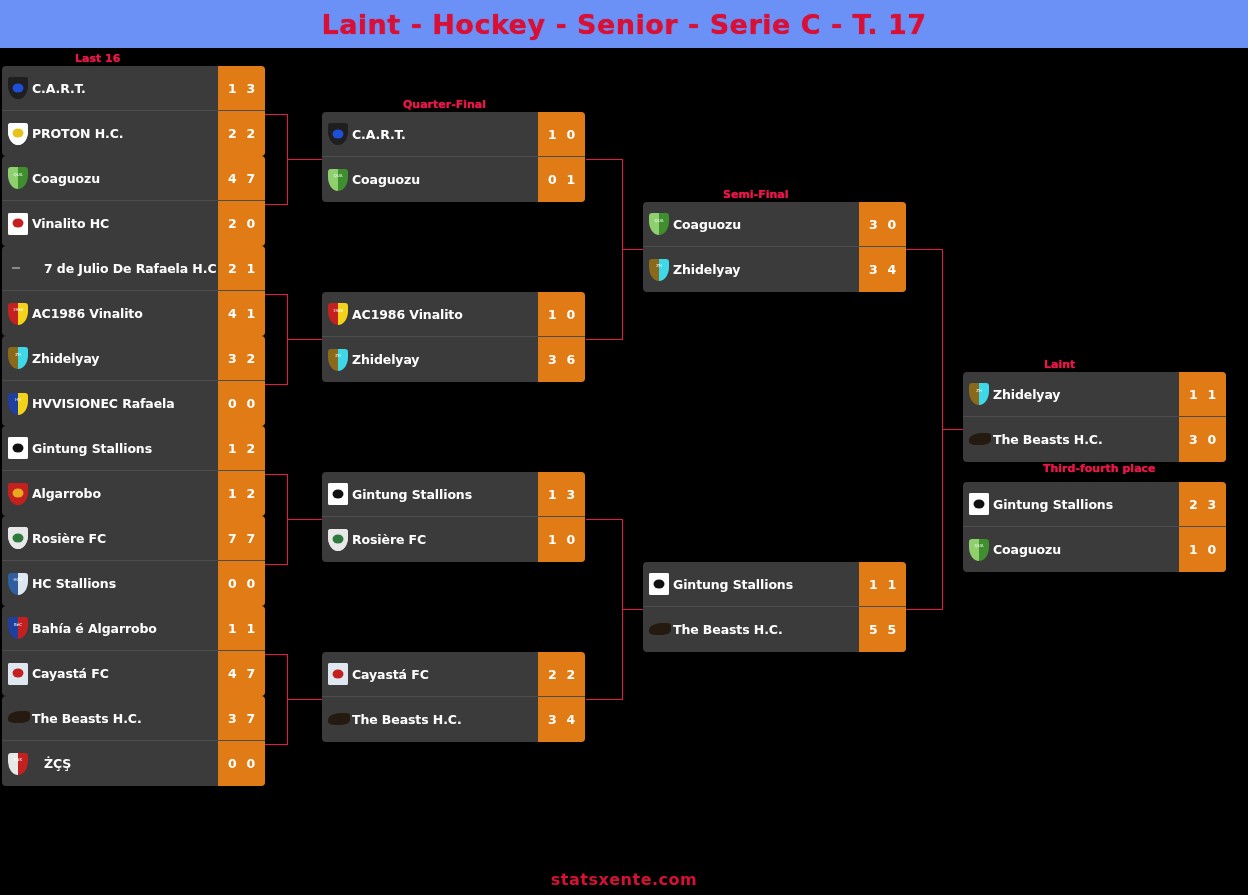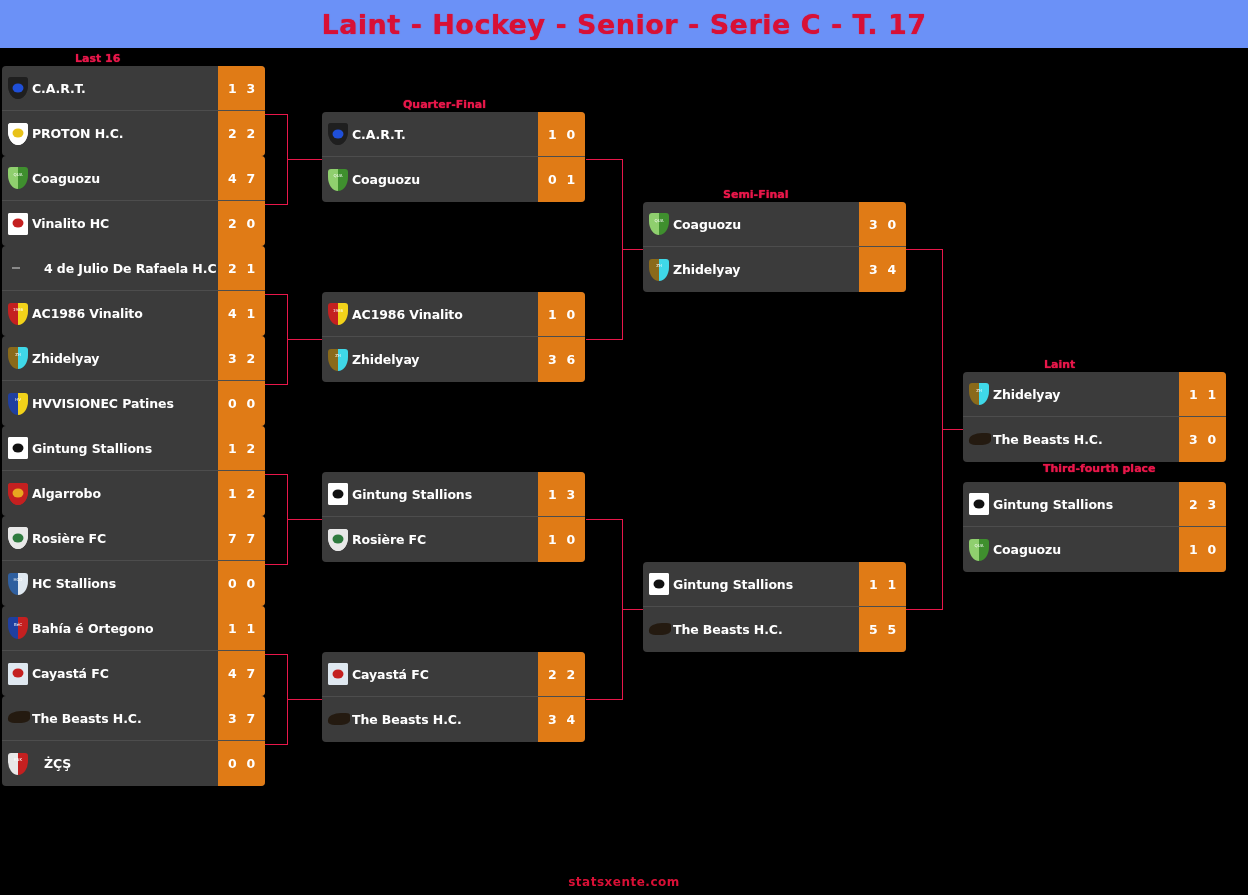--- a/index.html
+++ b/index.html
@@ -162,21 +162,21 @@
   .conn.v { width: 1px; }
 
   
   #footer {
     position: absolute;
     left: 0;
     bottom: 6px;
     width: 1248px;
     text-align: center;
     color: #d81036;
-    font-size: 12px;
+    font-size: 16px;
     font-weight: bold;
     letter-spacing: 0.5px;
   }
 </style>
 </head>
 <body>
 
 <div id="header">
   <div id="header-title">Laint - Hockey - Senior - Serie C - T. 17</div>
 </div>
@@ -284,21 +284,21 @@
       <div class="scores">
         <span>2</span>
         <span>0</span>
       </div>
     </div>
   </div>
 
   <div class="match" style="left:2px; top:198px; width:263px; height:90px;">
     <div class="team-row top">
       <div class="crest none dash"></div>
-      <div class="team-name indent">4 de Julio De Rafaela H.C</div>
+      <div class="team-name indent">7 de Julio De Rafaela H.C</div>
       <div class="scores">
         <span>2</span>
         <span>1</span>
       </div>
     </div>
     <div class="score-div" style="top:45px;"></div>
     <div class="team-row">
       <div class="crest">
           <div class="shield">
             <div class="half-l" style="background:#c42020"></div>
@@ -331,21 +331,21 @@
     </div>
     <div class="score-div" style="top:45px;"></div>
     <div class="team-row">
       <div class="crest">
           <div class="shield">
             <div class="half-l" style="background:#1f3f9f"></div>
             <div class="half-r" style="background:#f2d21a"></div>
             <div class="mini">HV</div>
           </div>
         </div>
-      <div class="team-name">HVVISIONEC Patines</div>
+      <div class="team-name">HVVISIONEC Rafaela</div>
       <div class="scores">
         <span>0</span>
         <span>0</span>
       </div>
     </div>
   </div>
 
   <div class="match" style="left:2px; top:378px; width:263px; height:90px;">
     <div class="team-row top">
       <div class="crest square">
@@ -412,21 +412,21 @@
 
   <div class="match" style="left:2px; top:558px; width:263px; height:90px;">
     <div class="team-row top">
       <div class="crest">
           <div class="shield">
             <div class="half-l" style="background:#1f3f9f"></div>
             <div class="half-r" style="background:#c42020"></div>
             <div class="mini">BéC</div>
           </div>
         </div>
-      <div class="team-name">Bahía é Ortegono</div>
+      <div class="team-name">Bahía é Algarrobo</div>
       <div class="scores">
         <span>1</span>
         <span>1</span>
       </div>
     </div>
     <div class="score-div" style="top:45px;"></div>
     <div class="team-row">
       <div class="crest square">
           <div class="shield" style="background:#dfe8f0">
             <div class="half-l" style="background:#dfe8f0"></div>

